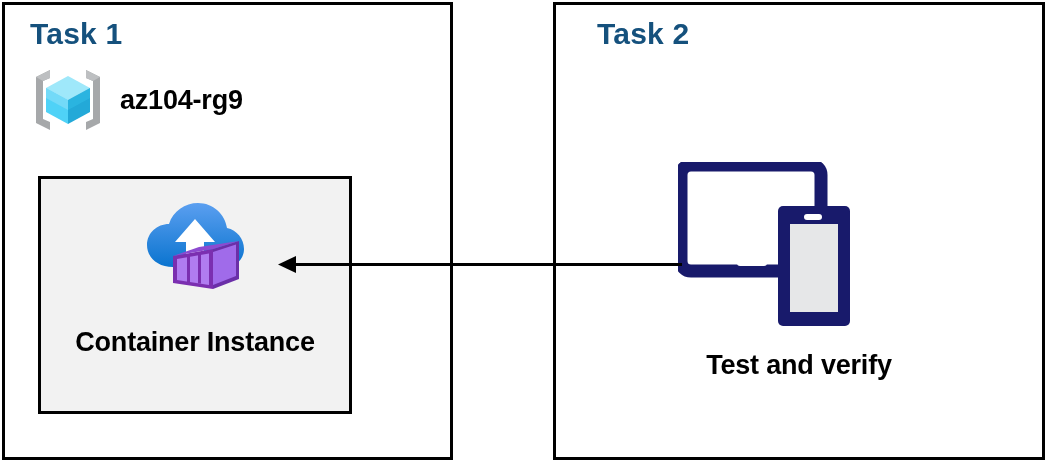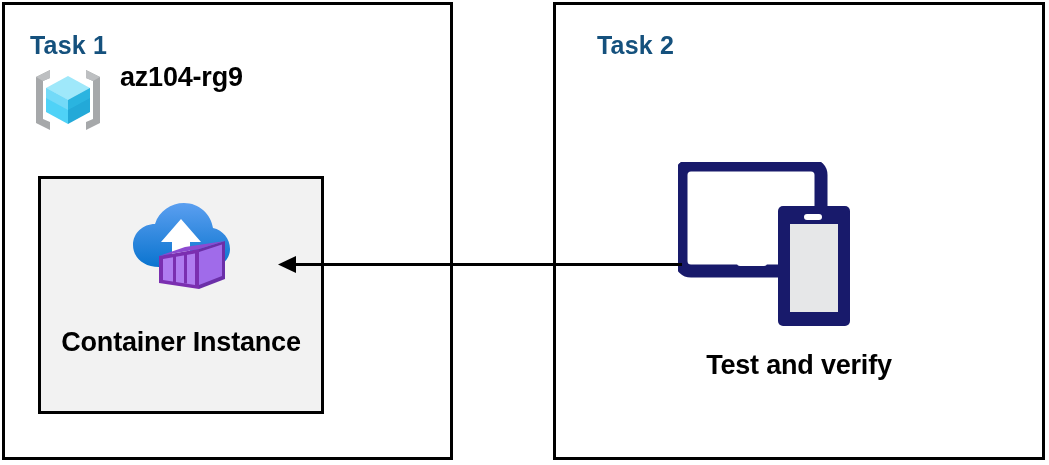--- a/index.html
+++ b/index.html
@@ -26,53 +26,53 @@
     position: absolute;
     box-sizing: border-box;
     border: 3px solid #000000;
     background: #ffffff;
   }
   #task1-panel { left: 2px;  top: 2px; width: 451px; height: 458px; }
   #task2-panel { left: 553px; top: 2px; width: 492px; height: 458px; }
 
   .task-title {
     position: absolute;
-    font-size: 25px;
+    font-size: 30px;
     font-weight: bold;
     color: #15517d;
     letter-spacing: 0.2px;
     white-space: nowrap;
-    margin-top: 14px;
   }
   #task1-title { left: 30px; top: 17px; }
   #task2-title { left: 597px; top: 17px; }
 
   
   #rg-row {
     position: absolute;
     left: 30px;
     top: 62px;
     display: flex;
+    align-items: center;
     gap: 14px;
   }
   #rg-icon { width: 76px; height: 76px; display: block; }
   #rg-label {
     font-size: 27px;
     font-weight: bold;
     color: #000000;
     white-space: nowrap;
     letter-spacing: -0.2px;
   }
 
   
   #aci-card {
     position: absolute;
     left: 38px;
     top: 176px;
-    width: 286px;
+    width: 314px;
     height: 238px;
     box-sizing: border-box;
     border: 3px solid #000000;
     background: #f2f2f2;
   }
   #aci-icon {
     position: absolute;
     left: 50%;
     transform: translateX(-50%);
     top: 22px;

